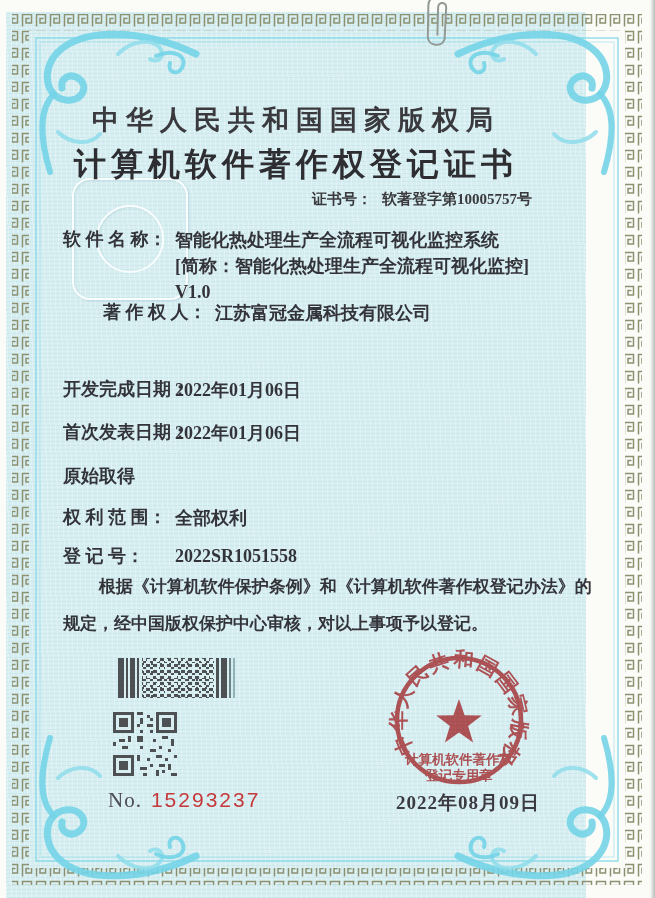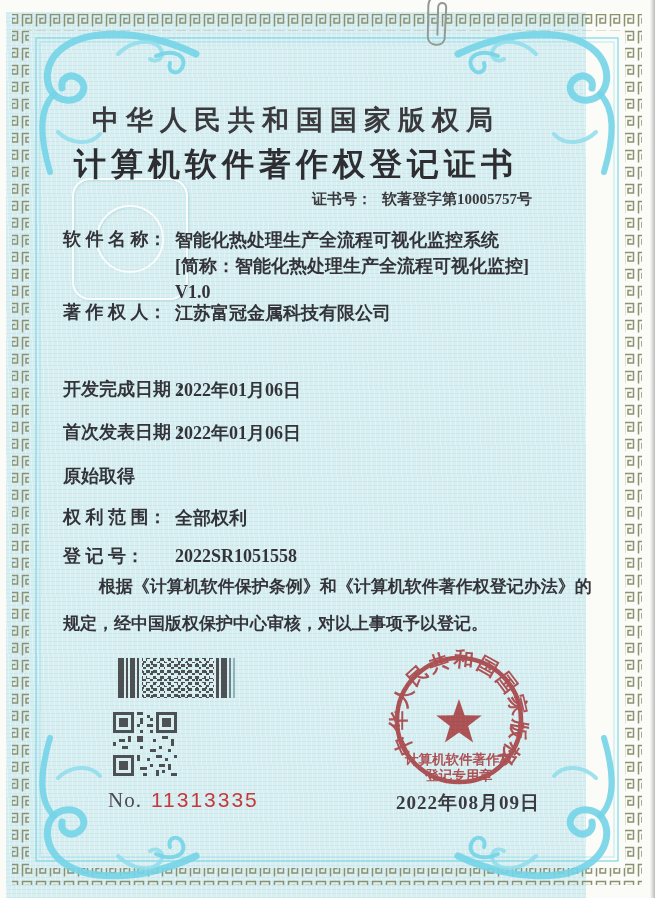--- a/index.html
+++ b/index.html
@@ -31,21 +31,21 @@
     font-size:15px;font-weight:bold;color:#3a3a3e;white-space:nowrap;
   }
   .certno .lbl{margin-right:10px;}
   .field{
     position:absolute;left:57px;display:flex;align-items:flex-start;
     font-size:18px;font-weight:bold;color:#33333a;white-space:nowrap;
   }
   .field .flabel{width:112px;flex:0 0 auto;}
   .field .fvalue{line-height:26px;}
   .row-name{top:215px;}
-  .row-owner{top:288px;}
+  .row-owner{top:288px;margin-left:40px;}
   .row-devdate{top:365px;}
   .row-pubdate{top:408px;}
   .row-acq{top:451px;}
   .row-scope{top:493px;}
   .row-regno{top:531px;align-items:center;}
   .statement{
     position:absolute;left:57px;top:556px;width:536px;
     font-size:17px;font-weight:bold;line-height:37px;color:#33333a;
     text-indent:2.1em;margin:0;
   }
@@ -210,21 +210,21 @@
       <rect x="18" y="17" width="1" height="2"></rect>
       <rect x="14" y="19" width="1" height="2"></rect>
       <rect x="16" y="19" width="1" height="1"></rect>
       <rect x="19" y="20" width="2" height="1"></rect>
     <rect x="9" y="18" width="2" height="1"></rect>
       <rect x="12" y="17" width="1" height="1"></rect>
       <rect x="10" y="20" width="1" height="1"></rect>
   </svg>
 
   <div class="serial">
-    <span>No.</span><span class="num">11313335</span>
+    <span>No.</span><span class="num">15293237</span>
   </div>
 
   <div class="issue-date">2022年08月09日</div>
 
   <svg class="seal" viewBox="0 0 150 150">
     <defs>
       <path id="sealArc" d="M30.8,106 A54,54 0 1 1 119.2,106" fill="none"></path>
     </defs>
     <circle cx="75" cy="75" r="62" fill="none" stroke="#c8494c" stroke-width="4.5"></circle>
     <text font-size="20" font-weight="bold" fill="#c8494c" letter-spacing="2">

